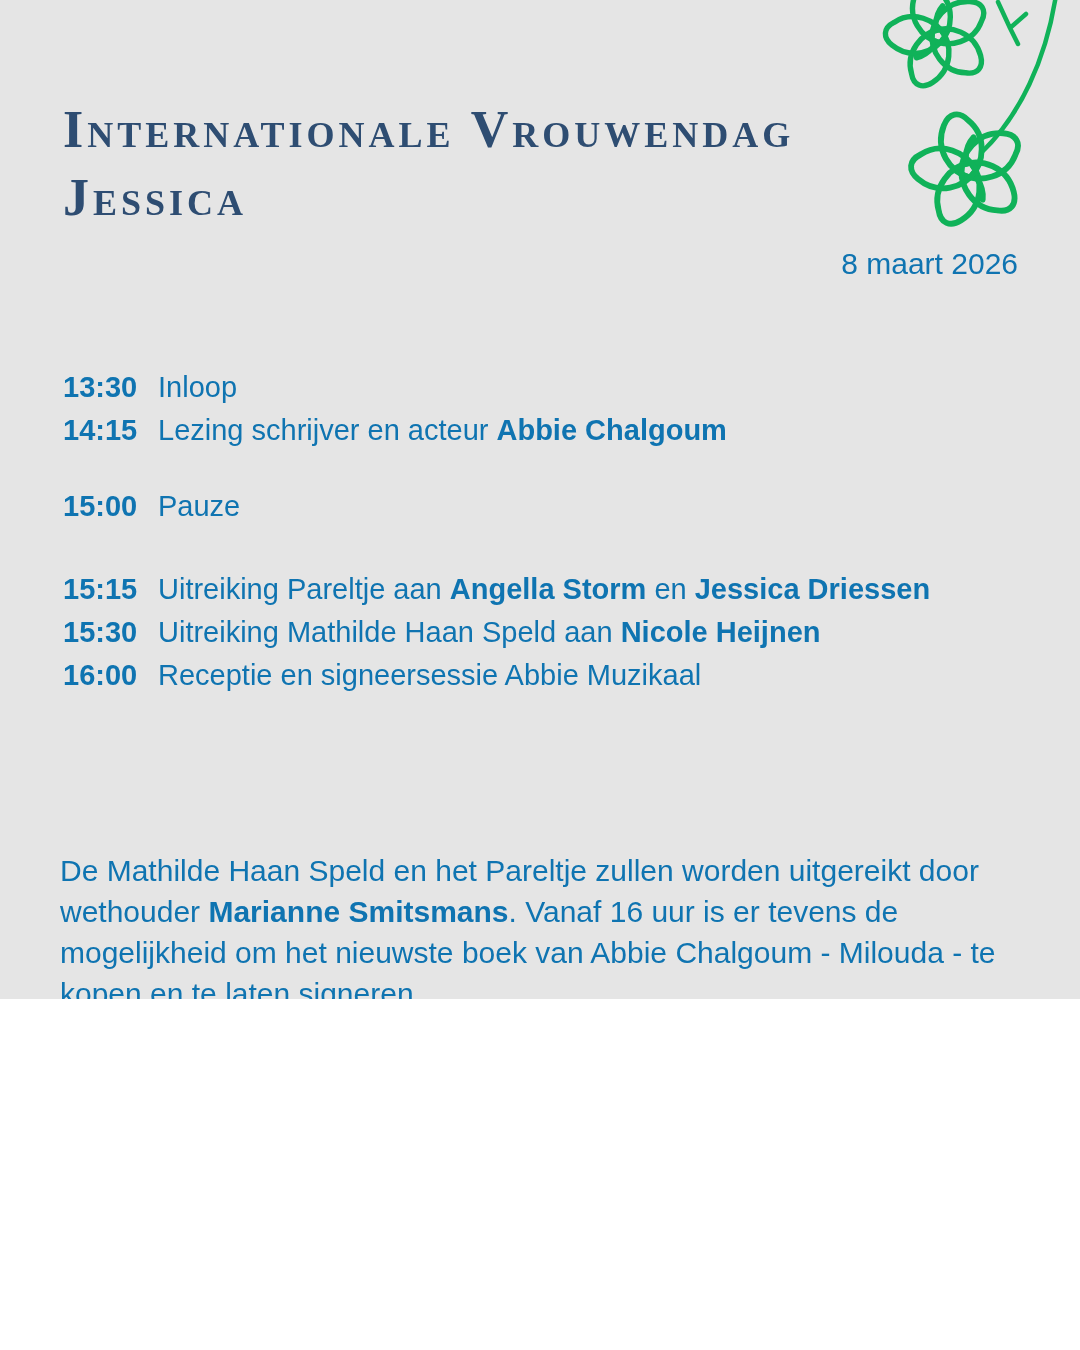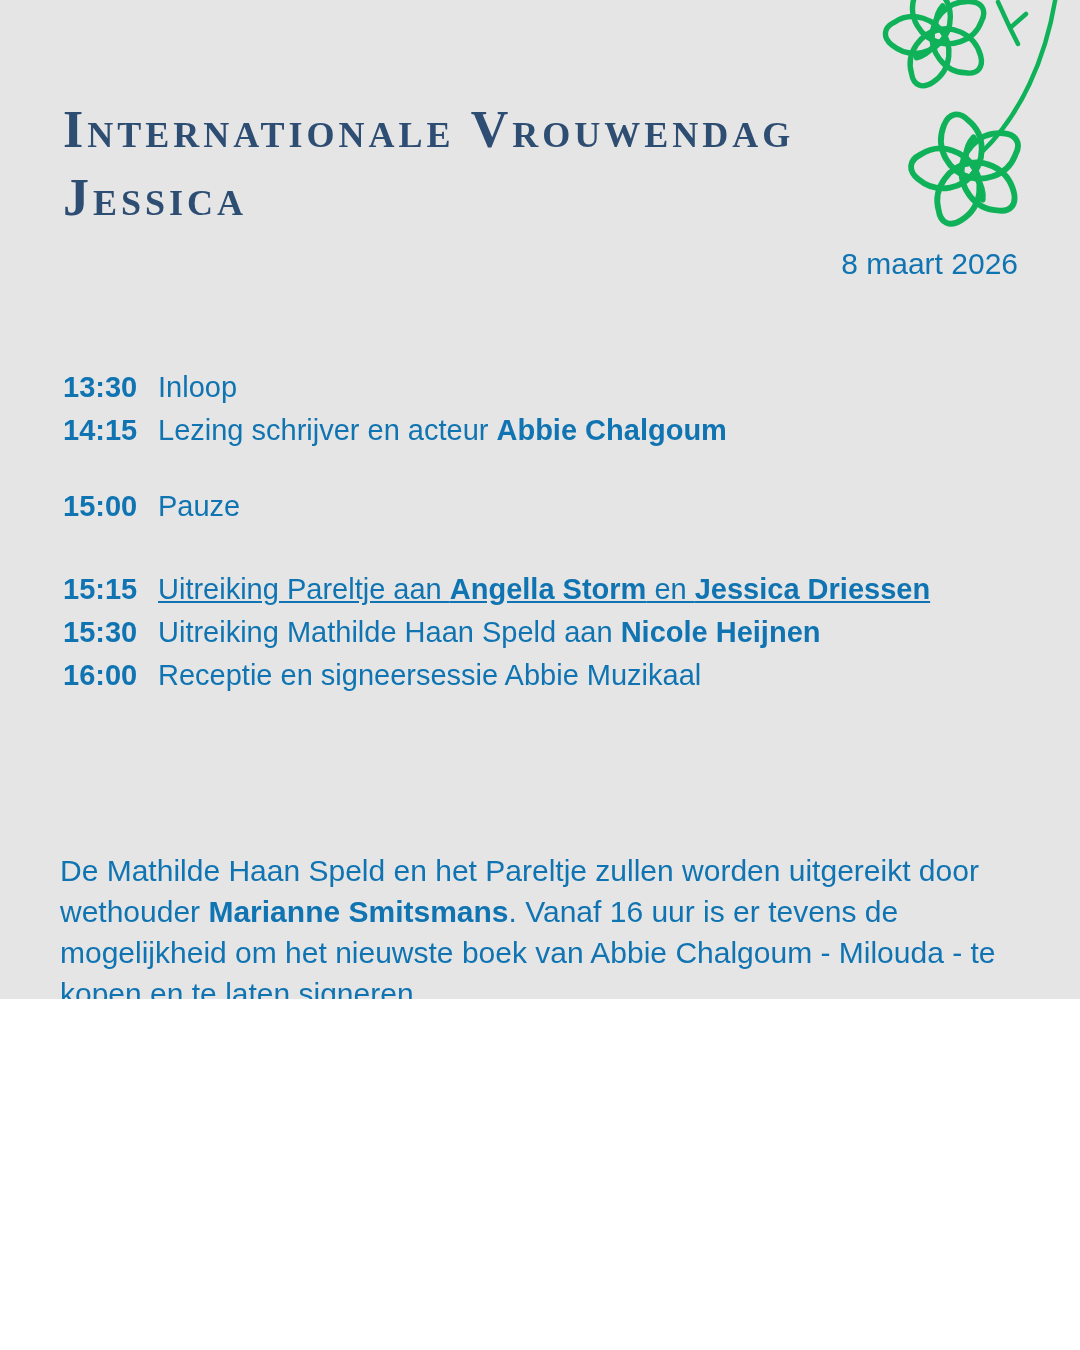--- a/index.html
+++ b/index.html
@@ -32,21 +32,21 @@
   .schedule{
     position:absolute;left:63px;top:366px;
     color:#0f74b1;
     font-size:29px;
     line-height:43px;
   }
   .sched-row{white-space:nowrap;}
   .sched-row .time{display:inline-block;width:95px;font-weight:700;}
   .sched-row b{font-weight:700;}
   .gap-a{margin-top:33px;}
-  .gap-b{margin-top:40px;text-decoration:underline;}
+  .gap-b{margin-top:40px;}
   .paragraph{
     position:absolute;left:60px;top:820px;width:960px;
     text-align:left;
     color:#0f74b1;
     font-size:30px;
     line-height:41px;
   }
   .paragraph b{font-weight:700;}
   .deco{position:absolute;}
   #flowers-top-right{right:0;top:0;}

